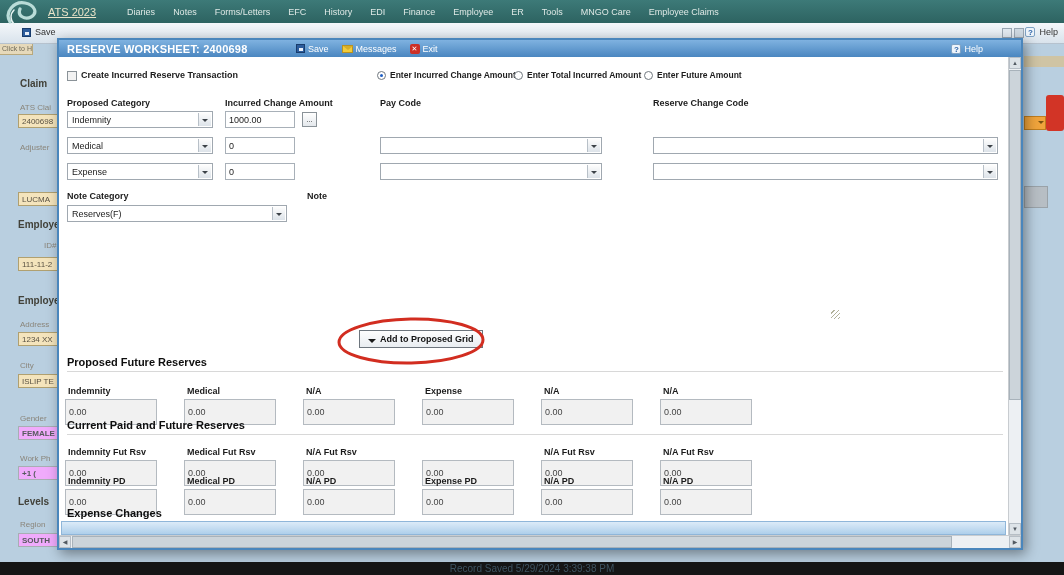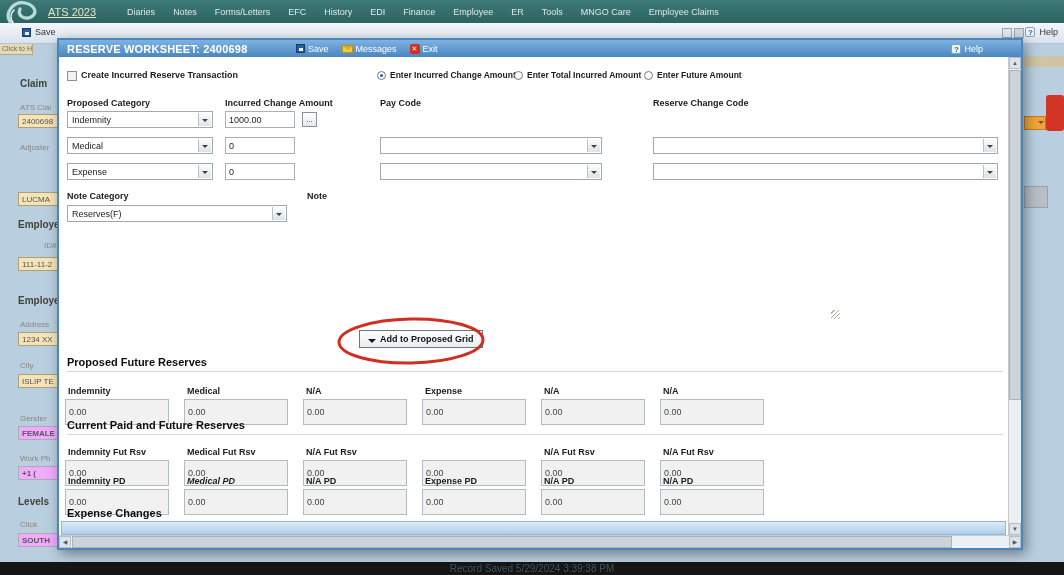--- a/index.html
+++ b/index.html
@@ -82,21 +82,21 @@
     background:repeating-linear-gradient(135deg, transparent 0 2px, #b2b29a 2px 3px); pointer-events:none; }
 
   .add-btn { position:absolute; left:300px; top:273px; height:18px; display:flex; gap:4px; align-items:center;
     border:1px solid #6d757d; background:linear-gradient(#fdfdfd,#e9edf1); font-size:9px; font-weight:bold;
     color:#111; padding:0 8px; font-family:inherit; }
   .caret { border:4px solid transparent; border-top-color:#1a1a1a; margin-top:7px; }
 
   .sec { position:absolute; left:8px; width:936px; font-size:11px; font-weight:bold; color:#0e0e0e;
     border-bottom:1px solid #d8d8d8; padding-bottom:3px; white-space:nowrap; }
   .gh { position:absolute; font-size:9px; font-weight:bold; color:#1c1c1c; white-space:nowrap; }
-  .gi { position:absolute; width:104px; height:15px; border:1px solid #b4bac0; background:#f1f1f1;
+  .gi { position:absolute; width:92px; height:15px; border:1px solid #b4bac0; background:#f1f1f1;
     font-size:9px; color:#444; padding:12px 3px; font-family:inherit; }
 
   .pgrid-bar { position:absolute; left:2px; top:464px; width:945px; height:14px;
     background:linear-gradient(#dcebf8,#aecfeb); border:1px solid #8fb6d9; }
 
   .m-vscroll { position:absolute; right:0; top:17px; width:13px; height:478px; background:#edf0f3; border-left:1px solid #c8ccd0; }
   .m-hscroll { position:absolute; left:0; bottom:0; width:962px; height:13px; background:#edf0f3; border-top:1px solid #c8ccd0; }
   .sbtn { position:absolute; width:12px; height:12px; background:#dde3e8; border:1px solid #b6bec6;
     font-size:6px; color:#525a62; text-align:center; line-height:11px; }
   .vs-up { left:0; top:0; } .vs-up::before { content:"▲"; }
@@ -166,21 +166,21 @@
   <div class="lp-lbl" style="left:20px; top:320px;">Address</div>
   <div class="lp-box" style="left:18px; top:332px;">1234 XX</div>
   <div class="lp-lbl" style="left:20px; top:361px;">City</div>
   <div class="lp-box" style="left:18px; top:374px;">ISLIP TE</div>
   <div class="lp-lbl" style="left:20px; top:414px;">Gender</div>
   <div class="lp-box lite" style="left:18px; top:426px;">FEMALE</div>
   <div class="lp-lbl" style="left:20px; top:454px;">Work Ph</div>
   <div class="lp-box lite" style="left:18px; top:466px;">+1 (</div>
 
   <div class="lp-grp" style="left:18px; top:496px;">Levels</div>
-  <div class="lp-lbl" style="left:20px; top:520px;">Click</div>
+  <div class="lp-lbl" style="left:20px; top:520px;">Region</div>
   <div class="lp-box lite" style="left:18px; top:533px;">SOUTH</div>
 
   <div class="frag" style="left:1024px; top:56px; width:40px; height:11px; background:#cfc4a4;"></div>
   <div class="frag" style="left:1046px; top:95px; width:18px; height:36px; background:#d23426; border-radius:3px;"></div>
   <div class="frag" style="left:1024px; top:116px; width:22px; height:14px; background:#f0a43c; border:1px solid #bf7d1e;">
       <span class="frag-chev"></span>
     </div>
   <div class="frag" style="left:1024px; top:186px; width:24px; height:22px; background:#b7bec4; border:1px solid #9aa2a8;"></div>
 
   <div class="modal">
@@ -300,21 +300,21 @@
       <span class="gh" style="left:485px; top:390px;">N/A Fut Rsv</span>
       <span class="gh" style="left:604px; top:390px;">N/A Fut Rsv</span>
       <input class="gi" style="left: 6px; top: 403px;" value="0.00">
       <input class="gi" style="left: 125px; top: 403px;" value="0.00">
       <input class="gi" style="left: 244px; top: 403px;" value="0.00">
       <input class="gi" style="left: 363px; top: 403px;" value="0.00">
       <input class="gi" style="left: 482px; top: 403px;" value="0.00">
       <input class="gi" style="left: 601px; top: 403px;" value="0.00">
 
       <span class="gh" style="left:9px; top:419px;">Indemnity PD</span>
-      <span class="gh" style="left:128px; top:419px;font-style:italic;">Medical PD</span>
+      <span class="gh" style="left:128px; top:419px;">Medical PD</span>
       <span class="gh" style="left:247px; top:419px;">N/A PD</span>
       <span class="gh" style="left:366px; top:419px;">Expense PD</span>
       <span class="gh" style="left:485px; top:419px;">N/A PD</span>
       <span class="gh" style="left:604px; top:419px;">N/A PD</span>
       <input class="gi" style="left: 6px; top: 432px;" value="0.00">
       <input class="gi" style="left: 125px; top: 432px;" value="0.00">
       <input class="gi" style="left: 244px; top: 432px;" value="0.00">
       <input class="gi" style="left: 363px; top: 432px;" value="0.00">
       <input class="gi" style="left: 482px; top: 432px;" value="0.00">
       <input class="gi" style="left: 601px; top: 432px;" value="0.00">

